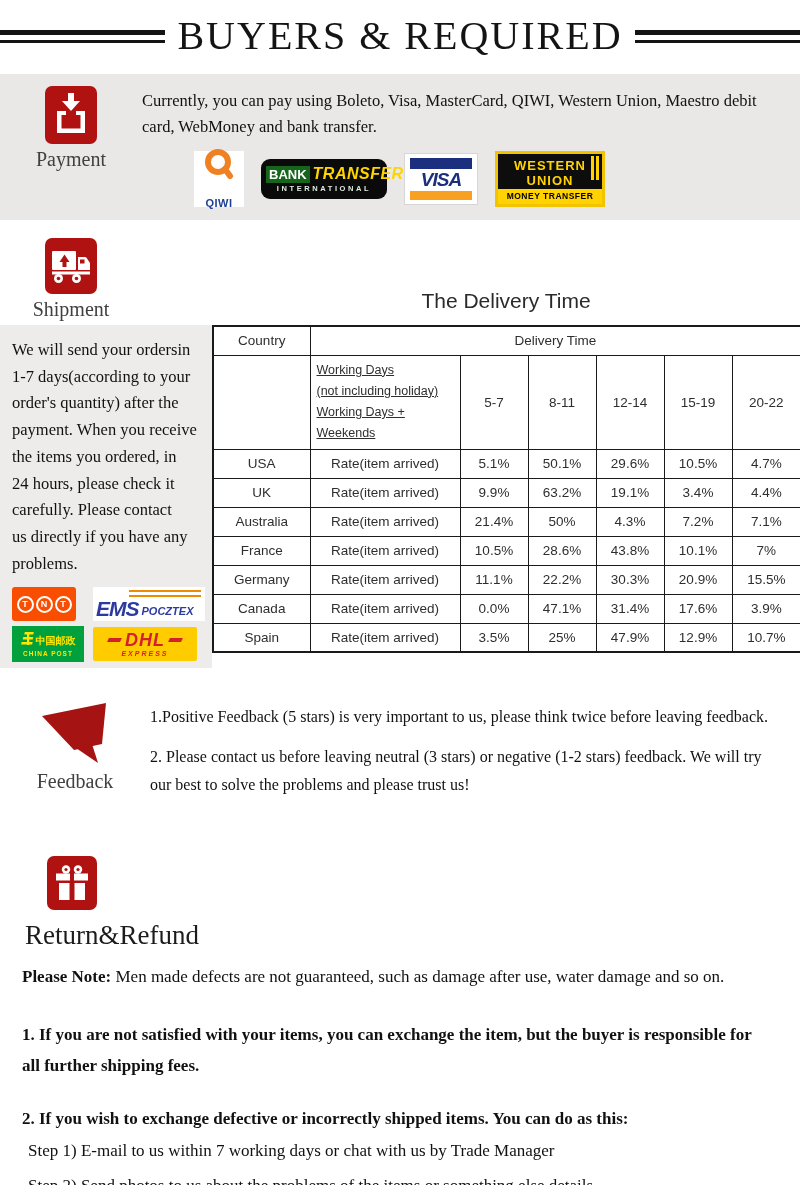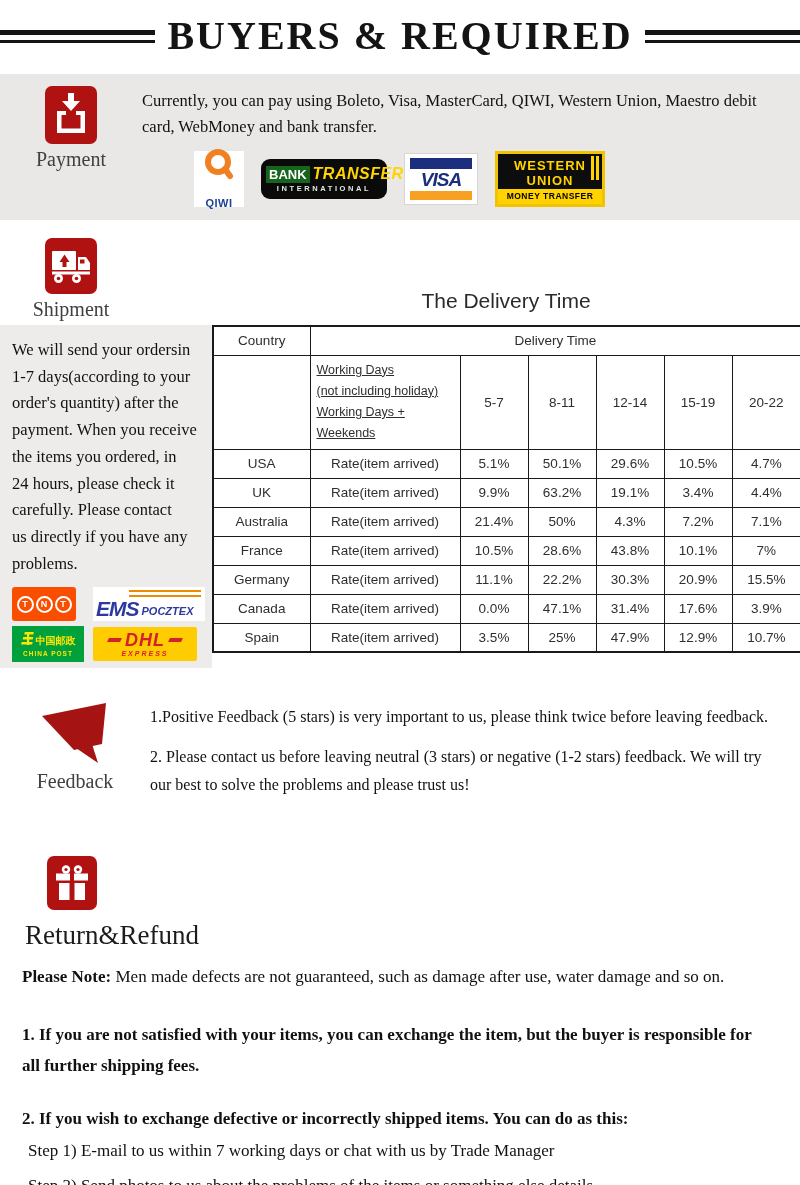--- a/index.html
+++ b/index.html
@@ -6,21 +6,21 @@
   html,body { margin:0; padding:0; }
   body {
     width:800px; min-height:1185px; background:#fff; overflow-x:hidden;
     font-family:"Liberation Serif", serif; color:#111;
   }
 
   
   .title-bar { height:72px; display:flex; align-items:center; }
   .rule { flex:1; height:13px; border-top:5px solid #141414; border-bottom:3px solid #141414; }
   .page-title {
-    margin:0 12px; font-size:40px; font-weight:700; letter-spacing:2px;
+    margin:0 12px; font-size:40px; font-weight:400; letter-spacing:2px;
     color:#141414; white-space:nowrap; line-height:1;
   }
 
   
   .badge { width:142px; display:flex; flex-direction:column; align-items:center; flex-shrink:0; }
   .badge svg { display:block; }
   .badge-label { font-size:20px; color:#404040; margin-top:4px; white-space:nowrap; }
 
   
   .payment { background:#e9e8e6; margin-top:2px; height:146px; display:flex; padding-top:12px; }

